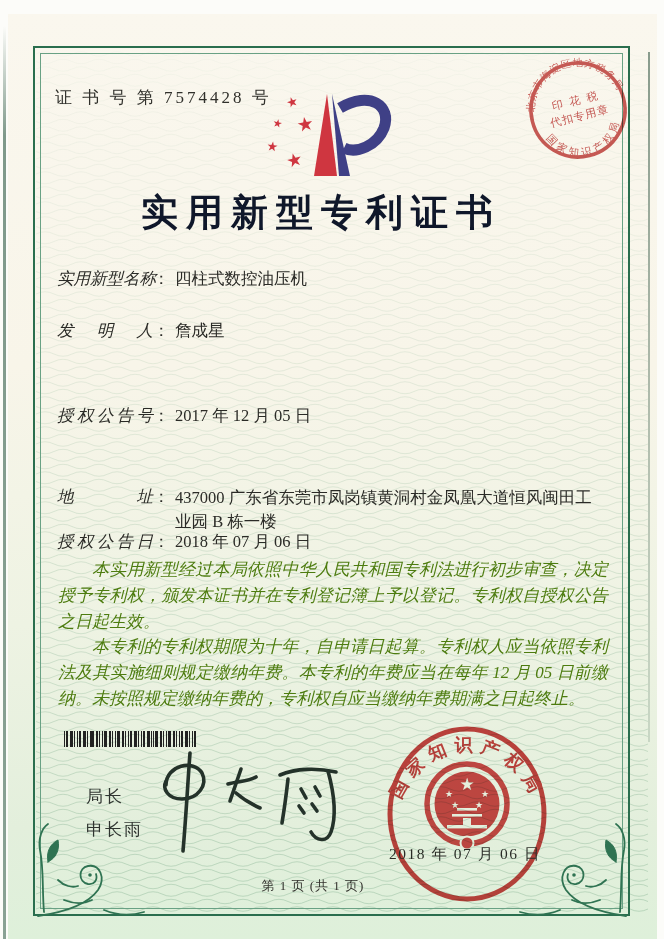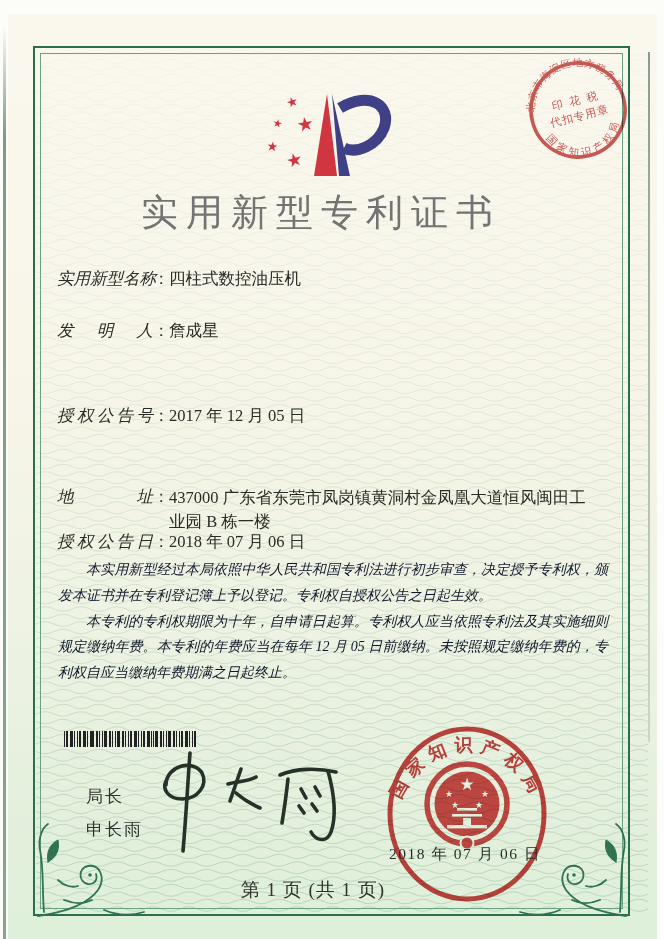--- a/index.html
+++ b/index.html
@@ -21,42 +21,42 @@
     background:linear-gradient(180deg,rgba(25,65,45,.5),rgba(25,65,45,.15));}
   svg{position:absolute;overflow:visible;}
   #waves{left:0;top:0;}
   
   .frame-outer{position:absolute;left:33px;top:46px;width:597px;height:870px;
     border:2.5px solid #2a6e4e;box-sizing:border-box;}
   .frame-inner{position:absolute;left:40px;top:53px;width:583px;height:856px;
     border:1px solid #69a184;box-sizing:border-box;}
   .certno{position:absolute;left:55px;top:86px;font-size:17px;letter-spacing:3px;color:#30302b;}
   .title{position:absolute;left:8px;right:30px;top:188px;text-align:center;
-    font-size:37px;font-weight:normal;letter-spacing:8px;color:#737373;}
+    font-size:37px;font-weight:bold;letter-spacing:8px;color:#0f172a;}
   
   .frow{position:absolute;left:57px;font-size:16.5px;color:#2b2b27;white-space:nowrap;}
   .flabel{display:inline-block;width:96px;text-align:justify;text-align-last:justify;vertical-align:top;font-style:italic;}
   .colon{display:inline-block;width:14px;vertical-align:top;}
-  .fvalue{display:inline-block;margin-left:2px;vertical-align:top;}
+  .fvalue{display:inline-block;margin-left:8px;vertical-align:top;}
   .fvalue.wrap{white-space:normal;width:428px;line-height:1.45;}
   .grant-no{position:absolute;left:288px;top:0;white-space:nowrap;}
   
   .body-text{position:absolute;left:58px;top:557px;width:550px;
-    font-size:14px;line-height:25.8px;color:#0f172a;text-align:justify;
+    font-size:17px;line-height:25.8px;color:#4d7c0f;text-align:justify;
     font-style:italic;}
   .body-text p{margin:0;text-indent:2em;}
   
   .barcode{position:absolute;left:64px;top:731px;height:16px;display:flex;align-items:stretch;}
   .barcode div{background:#222;}
   .officer-title{position:absolute;left:86px;top:785px;font-size:17px;color:#2f3430;
     font-family:Liberation Mono, monospace;letter-spacing:2px;}
   .officer-name{position:absolute;left:86px;top:818px;font-size:17px;color:#2f3430;
     font-family:"Liberation Sans",sans-serif;letter-spacing:2px;}
   .footer{position:absolute;left:0;right:38px;top:877px;text-align:center;
-    font-size:19px;color:#33332e;letter-spacing:1px;}
+    font-size:13px;color:#33332e;letter-spacing:1px;}
   .seal{mix-blend-mode:multiply;}
   .stamp-tax{left:512px;top:44px;transform:rotate(-14deg);}
   .stamp-main{left:363px;top:702px;}
   .sig{left:138px;top:745px;}
   .flourish{position:absolute;}
 </style>
 </head>
 <body>
 
 <div class="page">
@@ -201,20 +201,21 @@
       <path d="M4,94 C32,90 54,82 64,68 C72,56 66,42 54,44 C44,46 44,60 54,62 C60,63 64,58 62,52"></path>
       <path d="M10,90 C8,68 10,48 6,28 C4,16 8,6 14,2"></path>
       <path d="M14,40 C22,36 26,28 24,18 C16,22 12,30 14,40 Z" fill="#2f7352" stroke-width="1"></path>
       <path d="M30,78 C40,82 50,82 58,78"></path>
       <path d="M24,58 C30,64 38,66 44,64"></path>
       <path d="M70,88 C82,93 96,94 110,90"></path>
       <circle cx="56" cy="53" r="1.8" fill="#2f7352" stroke="none"></circle>
     </g>
   </svg>
 
+  <div class="certno">证 书 号 第 7574428 号</div>
 
   <svg style="left:266px;top:82px;" width="140" height="104" viewBox="0 0 140 104">
     <g fill="#cf3640">
       <text x="22" y="26" font-size="13" transform="rotate(-18 22 26)">★</text>
       <text x="6" y="44" font-size="11" transform="rotate(12 6 44)">★</text>
       <text x="32" y="50" font-size="19" transform="rotate(-10 32 50)">★</text>
       <text x="0" y="68" font-size="13" transform="rotate(8 0 68)">★</text>
       <text x="22" y="86" font-size="18" transform="rotate(-14 22 86)">★</text>
     </g>
     <polygon points="61,12 71,94 48,94" fill="#cf3640"></polygon>

